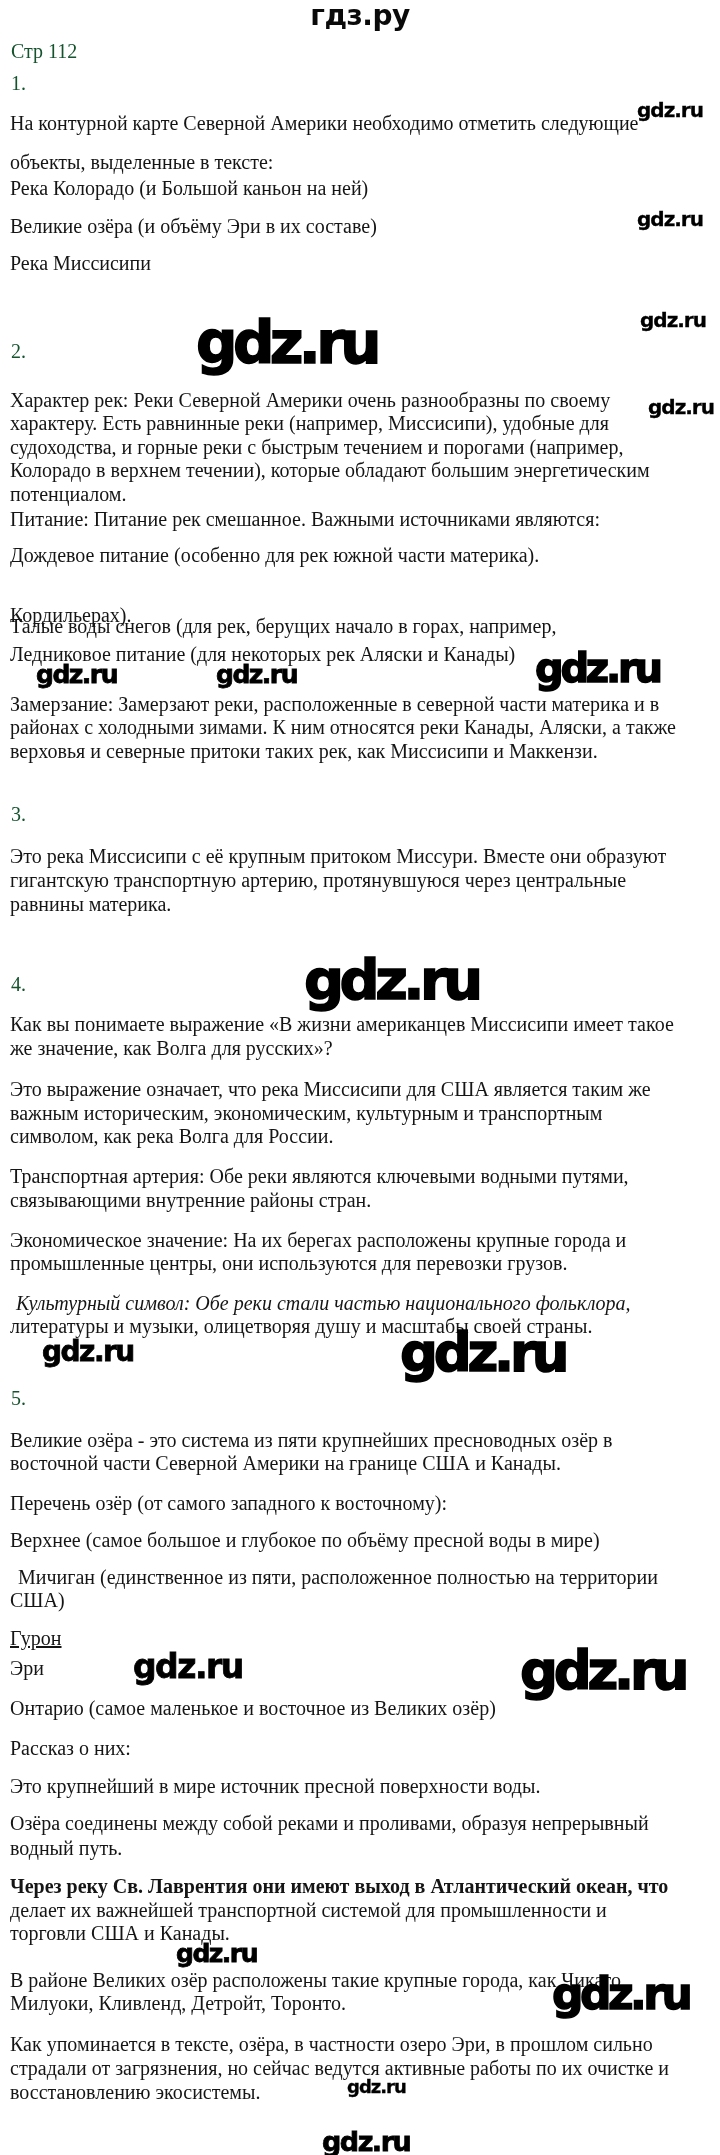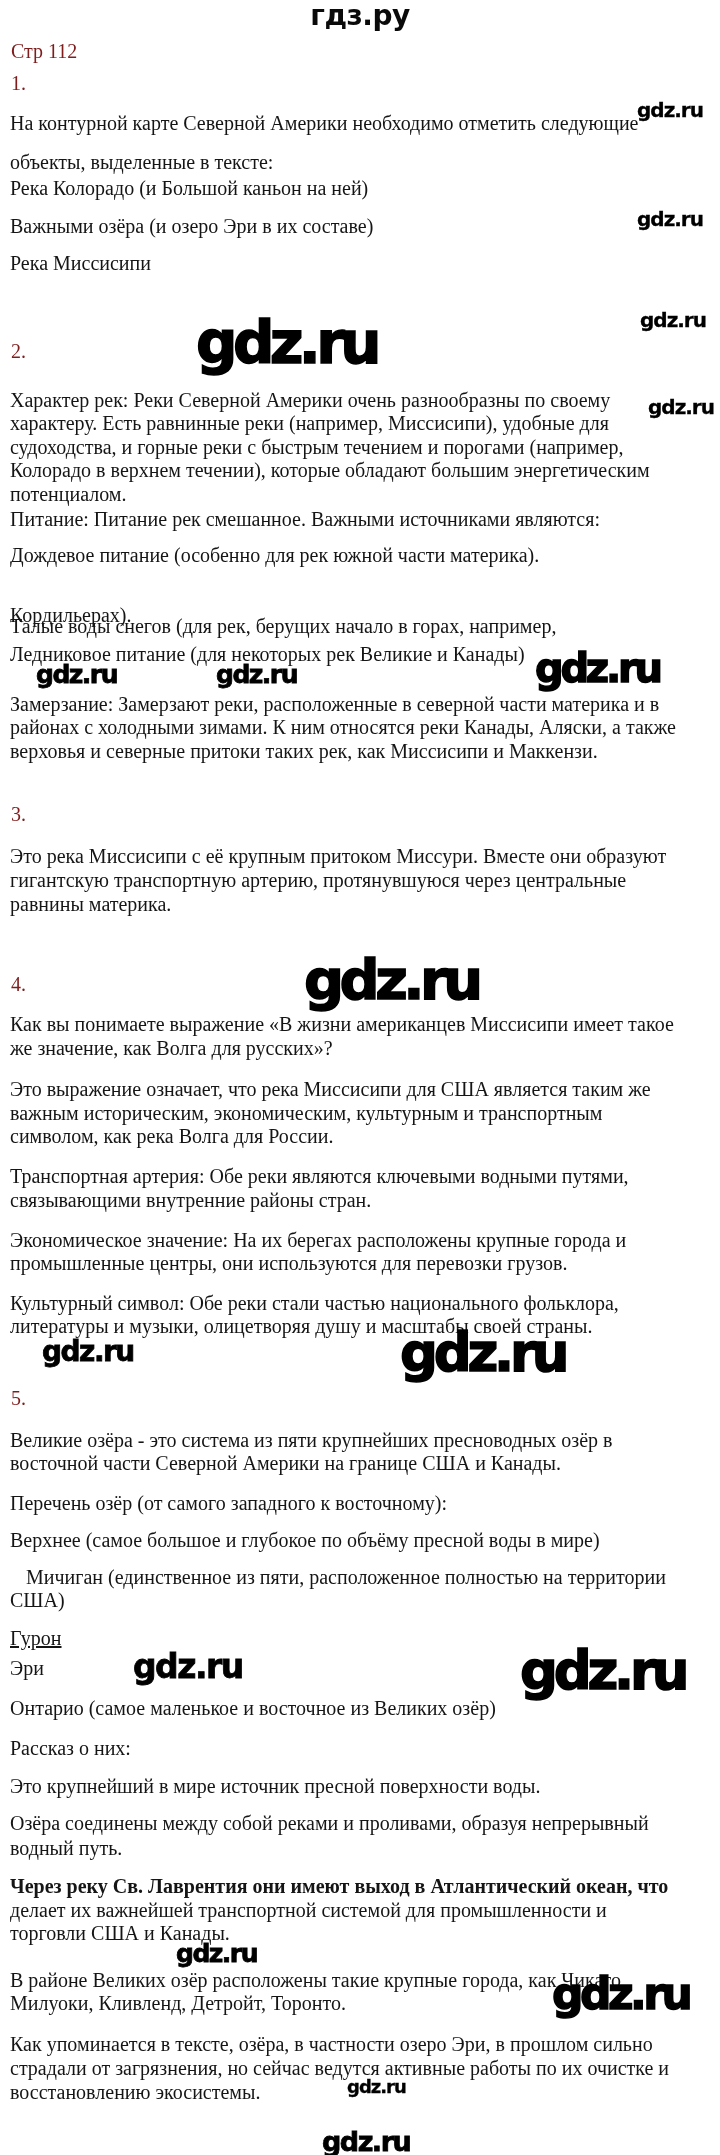--- a/index.html
+++ b/index.html
@@ -16,21 +16,21 @@
     font-family:"DejaVu Sans","Liberation Sans",sans-serif;
     font-weight:bold;font-size:28px;line-height:1.15;
     letter-spacing:-0.5px;color:#0a0a0a;
   }
   .line{
     position:absolute;
     font-family:"Liberation Serif","DejaVu Serif",serif;
     font-size:20px;line-height:1.05;
     color:#151515;white-space:nowrap;
   }
-  .line.section-number,.line.page-label{color:#7f1d1d;}
+  .line.section-number,.line.page-label{color:#14532d;}
   .wm{
     position:absolute;
     font-family:"DejaVu Sans","Liberation Sans",sans-serif;
     font-weight:bold;color:#000;
     line-height:1;white-space:nowrap;
   }
   .wm-small{letter-spacing:-1px;-webkit-text-stroke:0.3px #000;}
   .wm-med{letter-spacing:-1.5px;-webkit-text-stroke:0.8px #000;}
   .wm-big{letter-spacing:-0.08em;-webkit-text-stroke:1.5px #000;}
 </style>
@@ -38,58 +38,58 @@
 <body>
 
 <div class="page">
   <div class="site-header">гдз.ру</div>
   <div id="content">
       <div class="line page-label" style="top: 41px; left: 11px;">Стр 112</div>
       <div class="line section-number" style="top: 73px; left: 11px;">1.</div>
       <div class="line body" style="top: 113px; left: 10px;">На контурной карте Северной Америки необходимо отметить следующие</div>
       <div class="line body" style="top: 136px; left: 10px; margin-top: 16px;">объекты, выделенные в тексте:</div>
       <div class="line body" style="top: 178px; left: 10px;">Река Колорадо (и Большой каньон на ней)</div>
-      <div class="line body" style="top: 216px; left: 10px;">Важными озёра (и озеро Эри в их составе)</div>
+      <div class="line body" style="top: 216px; left: 10px;">Великие озёра (и объёму Эри в их составе)</div>
       <div class="line body" style="top: 253px; left: 10px;">Река Миссисипи</div>
       <div class="line section-number" style="top: 341px; left: 11px;">2.</div>
       <div class="line body" style="top: 390px; left: 10px;">Характер рек: Реки Северной Америки очень разнообразны по своему</div>
       <div class="line body" style="top: 413px; left: 10px;">характеру. Есть равнинные реки (например, Миссисипи), удобные для</div>
       <div class="line body" style="top: 437px; left: 10px;">судоходства, и горные реки с быстрым течением и порогами (например,</div>
       <div class="line body" style="top: 460px; left: 10px;">Колорадо в верхнем течении), которые обладают большим энергетическим</div>
       <div class="line body" style="top: 484px; left: 10px;">потенциалом.</div>
       <div class="line body" style="top: 509px; left: 10px;">Питание: Питание рек смешанное. Важными источниками являются:</div>
       <div class="line body" style="top: 545px; left: 10px;">Дождевое питание (особенно для рек южной части материка).</div>
       <div class="line body" style="top: 581px; left: 10px; margin-top: 35px;">Талые воды снегов (для рек, берущих начало в горах, например,</div>
       <div class="line body" style="top: 605px; left: 10px;">Кордильерах).</div>
-      <div class="line body" style="top: 644px; left: 10px;">Ледниковое питание (для некоторых рек Великие и Канады)</div>
+      <div class="line body" style="top: 644px; left: 10px;">Ледниковое питание (для некоторых рек Аляски и Канады)</div>
       <div class="line body" style="top: 694px; left: 10px;">Замерзание: Замерзают реки, расположенные в северной части материка и в</div>
       <div class="line body" style="top: 717px; left: 10px;">районах с холодными зимами. К ним относятся реки Канады, Аляски, а также</div>
       <div class="line body" style="top: 741px; left: 10px;">верховья и северные притоки таких рек, как Миссисипи и Маккензи.</div>
       <div class="line section-number" style="top: 804px; left: 11px;">3.</div>
       <div class="line body" style="top: 846px; left: 10px;">Это река Миссисипи с её крупным притоком Миссури. Вместе они образуют</div>
       <div class="line body" style="top: 870px; left: 10px;">гигантскую транспортную артерию, протянувшуюся через центральные</div>
       <div class="line body" style="top: 894px; left: 10px;">равнины материка.</div>
       <div class="line section-number" style="top: 974px; left: 11px;">4.</div>
       <div class="line body" style="top: 1014px; left: 10px;">Как вы понимаете выражение «В жизни американцев Миссисипи имеет такое</div>
       <div class="line body" style="top: 1038px; left: 10px;">же значение, как Волга для русских»?</div>
       <div class="line body" style="top: 1079px; left: 10px;">Это выражение означает, что река Миссисипи для США является таким же</div>
       <div class="line body" style="top: 1103px; left: 10px;">важным историческим, экономическим, культурным и транспортным</div>
       <div class="line body" style="top: 1126px; left: 10px;">символом, как река Волга для России.</div>
       <div class="line body" style="top: 1166px; left: 10px;">Транспортная артерия: Обе реки являются ключевыми водными путями,</div>
       <div class="line body" style="top: 1190px; left: 10px;">связывающими внутренние районы стран.</div>
       <div class="line body" style="top: 1230px; left: 10px;">Экономическое значение: На их берегах расположены крупные города и</div>
       <div class="line body" style="top: 1253px; left: 10px;">промышленные центры, они используются для перевозки грузов.</div>
-      <div class="line body" style="top: 1293px; left: 10px;">Культурный символ: Обе реки стали частью национального фольклора,</div>
+      <div class="line body" style="top: 1293px; left: 16px; font-style: italic;">Культурный символ: Обе реки стали частью национального фольклора,</div>
       <div class="line body" style="top: 1316px; left: 10px;">литературы и музыки, олицетворяя душу и масштабы своей страны.</div>
       <div class="line section-number" style="top: 1388px; left: 11px;">5.</div>
       <div class="line body" style="top: 1430px; left: 10px;">Великие озёра - это система из пяти крупнейших пресноводных озёр в</div>
       <div class="line body" style="top: 1453px; left: 10px;">восточной части Северной Америки на границе США и Канады.</div>
       <div class="line body" style="top: 1493px; left: 10px;">Перечень озёр (от самого западного к восточному):</div>
       <div class="line body" style="top: 1530px; left: 10px;">Верхнее (самое большое и глубокое по объёму пресной воды в мире)</div>
-      <div class="line body" style="top: 1567px; left: 26px;">Мичиган (единственное из пяти, расположенное полностью на территории</div>
+      <div class="line body" style="top: 1567px; left: 18px;">Мичиган (единственное из пяти, расположенное полностью на территории</div>
       <div class="line body" style="top: 1590px; left: 10px;">США)</div>
       <div class="line body" style="top: 1628px; left: 10px; text-decoration: underline;">Гурон</div>
       <div class="line body" style="top: 1658px; left: 10px;">Эри</div>
       <div class="line body" style="top: 1698px; left: 10px;">Онтарио (самое маленькое и восточное из Великих озёр)</div>
       <div class="line body" style="top: 1738px; left: 10px;">Рассказ о них:</div>
       <div class="line body" style="top: 1776px; left: 10px;">Это крупнейший в мире источник пресной поверхности воды.</div>
       <div class="line body" style="top: 1813px; left: 10px;">Озёра соединены между собой реками и проливами, образуя непрерывный</div>
       <div class="line body" style="top: 1838px; left: 10px;">водный путь.</div>
       <div class="line body" style="top: 1876px; left: 10px; font-weight: bold;">Через реку Св. Лаврентия они имеют выход в Атлантический океан, что</div>
       <div class="line body" style="top: 1900px; left: 10px; text-align: right;">делает их важнейшей транспортной системой для промышленности и</div>

